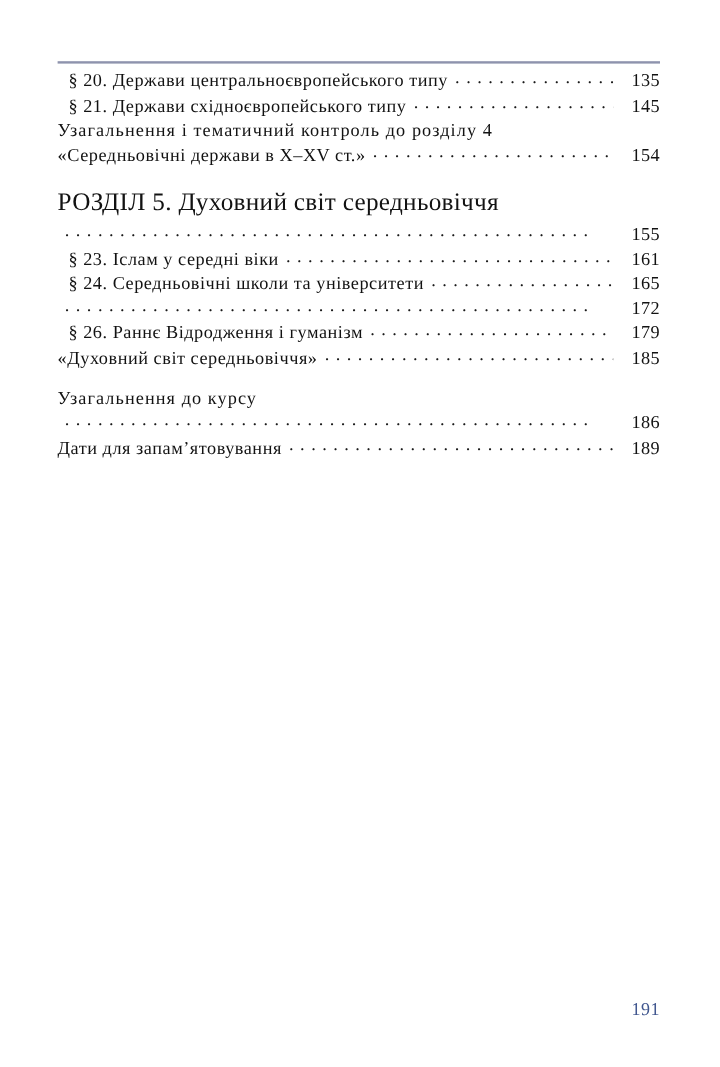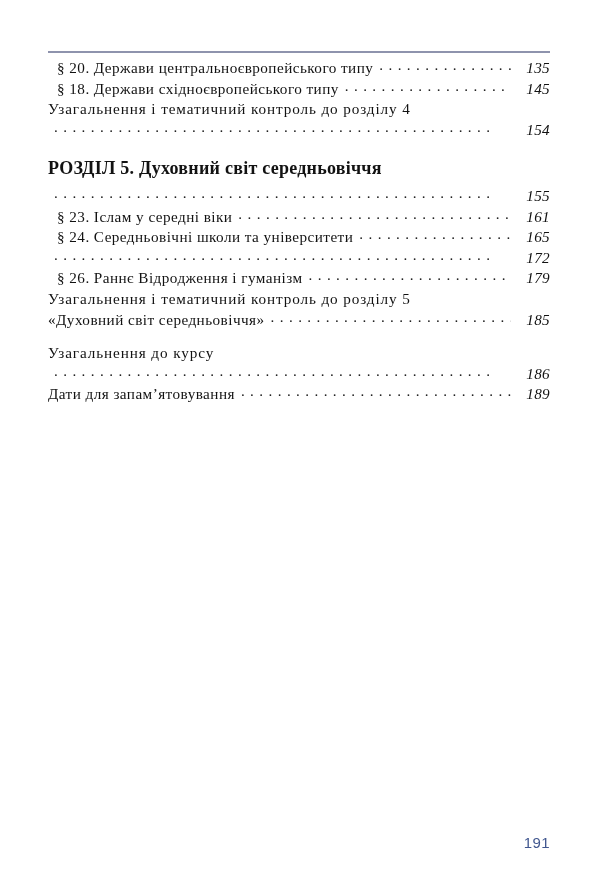--- a/index.html
+++ b/index.html
@@ -65,57 +65,56 @@
     font-size: 15.2px;
     text-align: left;
     white-space: nowrap;
   }
 
   .entry .pageno {
     flex: 0 0 auto;
     width: 34px;
     text-align: right;
     letter-spacing: 0.3px;
-    font-style: italic;
   }
 
   
   .entry.para .title {
     padding-left: 9px;
   }
 
   
   .line {
     font-size: 15.2px;
     line-height: 20.6px;
     white-space: nowrap;
   }
 
   .italic {
     letter-spacing: 0.9px;
   }
 
   .part-heading {
-    font-weight: bold;
-    font-size: 18px;
+    font-weight: normal;
+    font-size: 21px;
     line-height: 20.6px;
     letter-spacing: 0.25px;
     white-space: nowrap;
   }
 
   .gap-sm { height: 7px; }
   .gap-md { height: 13px; }
   .gap-lg { height: 18px; }
 
   
   .folio {
     position: absolute;
     right: 50px;
     bottom: 52px;
-    font-family: Liberation Sans, sans-serif;
+    font-family: Liberation Serif, serif;
     font-size: 15px;
     color: #41578f;
     letter-spacing: 0.4px;
   }
 </style>
 </head>
 <body>
 
 <div class="page">
 
@@ -123,28 +122,29 @@
 
   <div class="toc">
 
     <div class="entry para">
       <span class="title">§ 20. Держави центральноєвропейського типу</span>
       <span class="leader">................................................</span>
       <span class="pageno">135</span>
     </div>
 
     <div class="entry para">
-      <span class="title">§ 18. Держави східноєвропейського типу</span>
+      <span class="title">§ 21. Держави східноєвропейського типу</span>
       <span class="leader">................................................</span>
       <span class="pageno">145</span>
     </div>
 
     <div class="line italic">Узагальнення і тематичний контроль до розділу 4</div>
 
     <div class="entry">
+      <span class="title">«Середньовічні держави в X–XV ст.»</span>
       <span class="leader">................................................</span>
       <span class="pageno">154</span>
     </div>
 
     <div class="gap-lg"></div>
 
     <div class="part-heading">РОЗДІЛ 5. Духовний світ середньовіччя</div>
 
     <div class="gap-sm"></div>
 
@@ -169,21 +169,20 @@
       <span class="leader">................................................</span>
       <span class="pageno">172</span>
     </div>
 
     <div class="entry para">
       <span class="title">§ 26. Раннє Відродження і гуманізм</span>
       <span class="leader">................................................</span>
       <span class="pageno">179</span>
     </div>
 
-    <div class="line italic">Узагальнення і тематичний контроль до розділу 5</div>
 
     <div class="entry">
       <span class="title">«Духовний світ середньовіччя»</span>
       <span class="leader">................................................</span>
       <span class="pageno">185</span>
     </div>
 
     <div class="gap-md"></div>
 
     <div class="line italic">Узагальнення до курсу</div>

